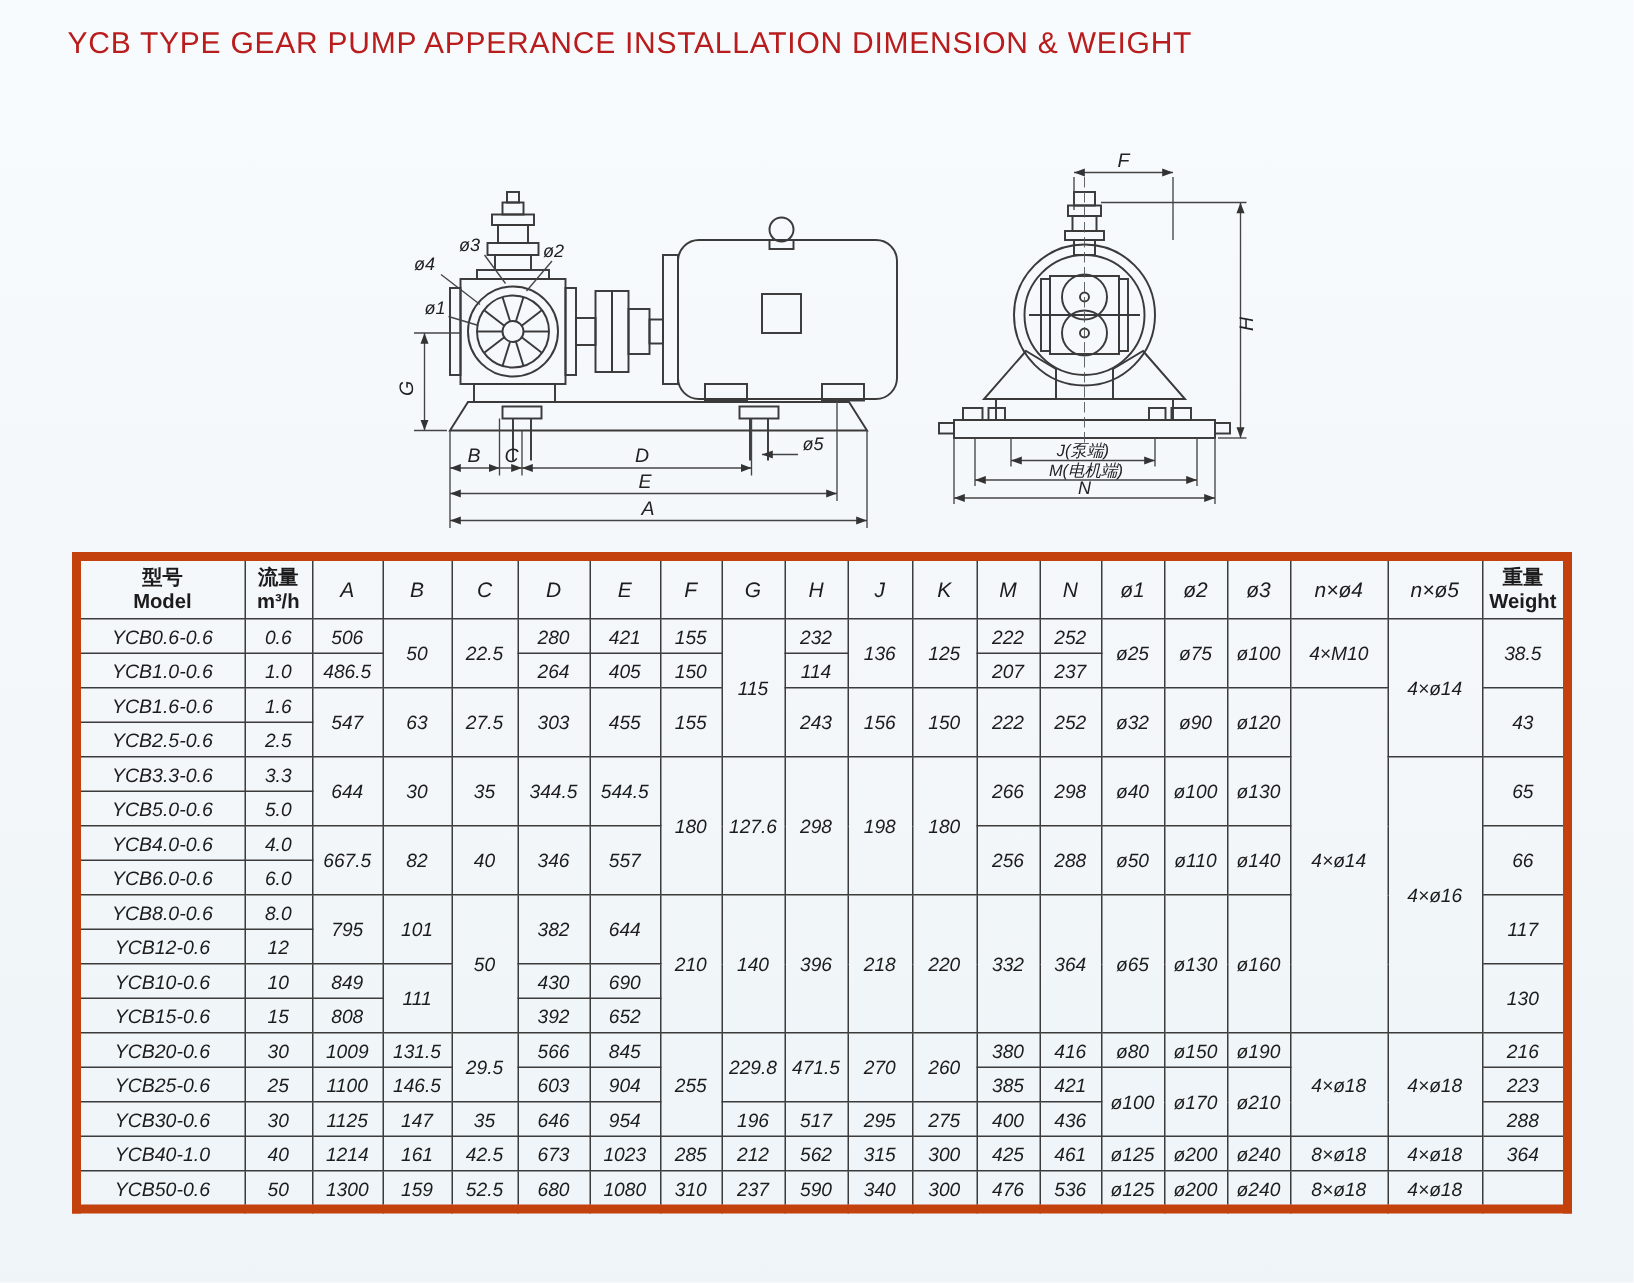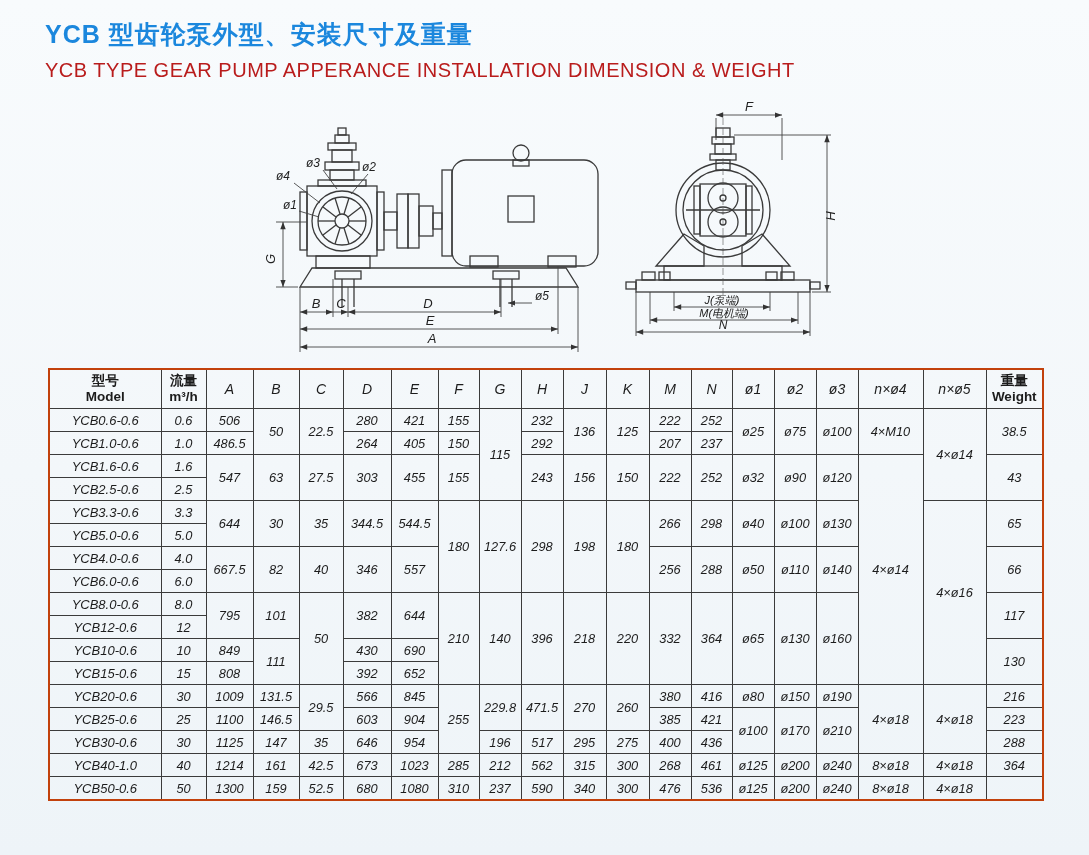--- a/index.html
+++ b/index.html
@@ -13,31 +13,30 @@
   .title-en{font-size:20px;font-weight:500;color:#b91c1c;letter-spacing:.5px;margin:0;}
   .draw{position:absolute;}
   #side-view{left:80px;top:110px;}
   #front-view{left:612px;top:98px;}
   svg text{font-family:"Liberation Sans", sans-serif;font-style:italic;fill:#222;stroke:none;}
   
   #tblwrap{position:absolute;left:48px;top:368px;width:994px;}
   table{border-collapse:collapse;table-layout:fixed;width:994px;background:transparent;}
   td,th{border:1px solid #3b3b3b;text-align:center;vertical-align:middle;
         padding:0;overflow:hidden;white-space:nowrap;}
-  table{border:2px solid #c2410c;}
+  table{border:6px solid #c2410c;}
   thead th{height:38px;font-size:13.5px;font-weight:700;line-height:1.15;}
   thead th.ital{font-style:italic;font-weight:400;font-size:14px;}
   tbody td{height:22px;font-size:12.8px;font-style:italic;}
   tbody td.model{font-size:13px;}
 </style>
 </head>
 <body>
 
 <div class="hdr">
-  <h1 class="title-zh">YCB 型齿轮泵外型、安装尺寸及重量</h1>
   <h2 class="title-en">YCB TYPE GEAR PUMP APPERANCE INSTALLATION DIMENSION &amp; WEIGHT</h2>
 </div>
 
 <svg id="side-view" class="draw" width="530" height="250" viewBox="0 0 530 250">
   <defs>
     <marker id="saE" markerWidth="10" markerHeight="8" refX="8" refY="3" orient="auto">
       <path d="M0,0 L8,3 L0,6 Z" fill="#333"></path>
     </marker>
     <marker id="saS" markerWidth="10" markerHeight="8" refX="0" refY="3" orient="auto">
       <path d="M8,0 L0,3 L8,6 Z" fill="#333"></path>
@@ -300,21 +299,21 @@
           <td rowspan="4">4×ø14</td>
           <td rowspan="2">38.5</td>
         </tr>
         <tr>
           <td class="model">YCB1.0-0.6</td>
           <td>1.0</td>
           <td>486.5</td>
           <td>264</td>
           <td>405</td>
           <td>150</td>
-          <td>292</td>
+          <td>114</td>
           <td>207</td>
           <td>237</td>
         </tr>
         <tr>
           <td class="model">YCB1.6-0.6</td>
           <td>1.6</td>
           <td rowspan="2">547</td>
           <td rowspan="2">63</td>
           <td rowspan="2">27.5</td>
           <td rowspan="2">303</td>
@@ -477,21 +476,21 @@
           <td>1214</td>
           <td>161</td>
           <td>42.5</td>
           <td>673</td>
           <td>1023</td>
           <td>285</td>
           <td>212</td>
           <td>562</td>
           <td>315</td>
           <td>300</td>
-          <td>268</td>
+          <td>425</td>
           <td>461</td>
           <td>ø125</td>
           <td>ø200</td>
           <td>ø240</td>
           <td>8×ø18</td>
           <td>4×ø18</td>
           <td>364</td>
         </tr>
         <tr>
           <td class="model">YCB50-0.6</td>

